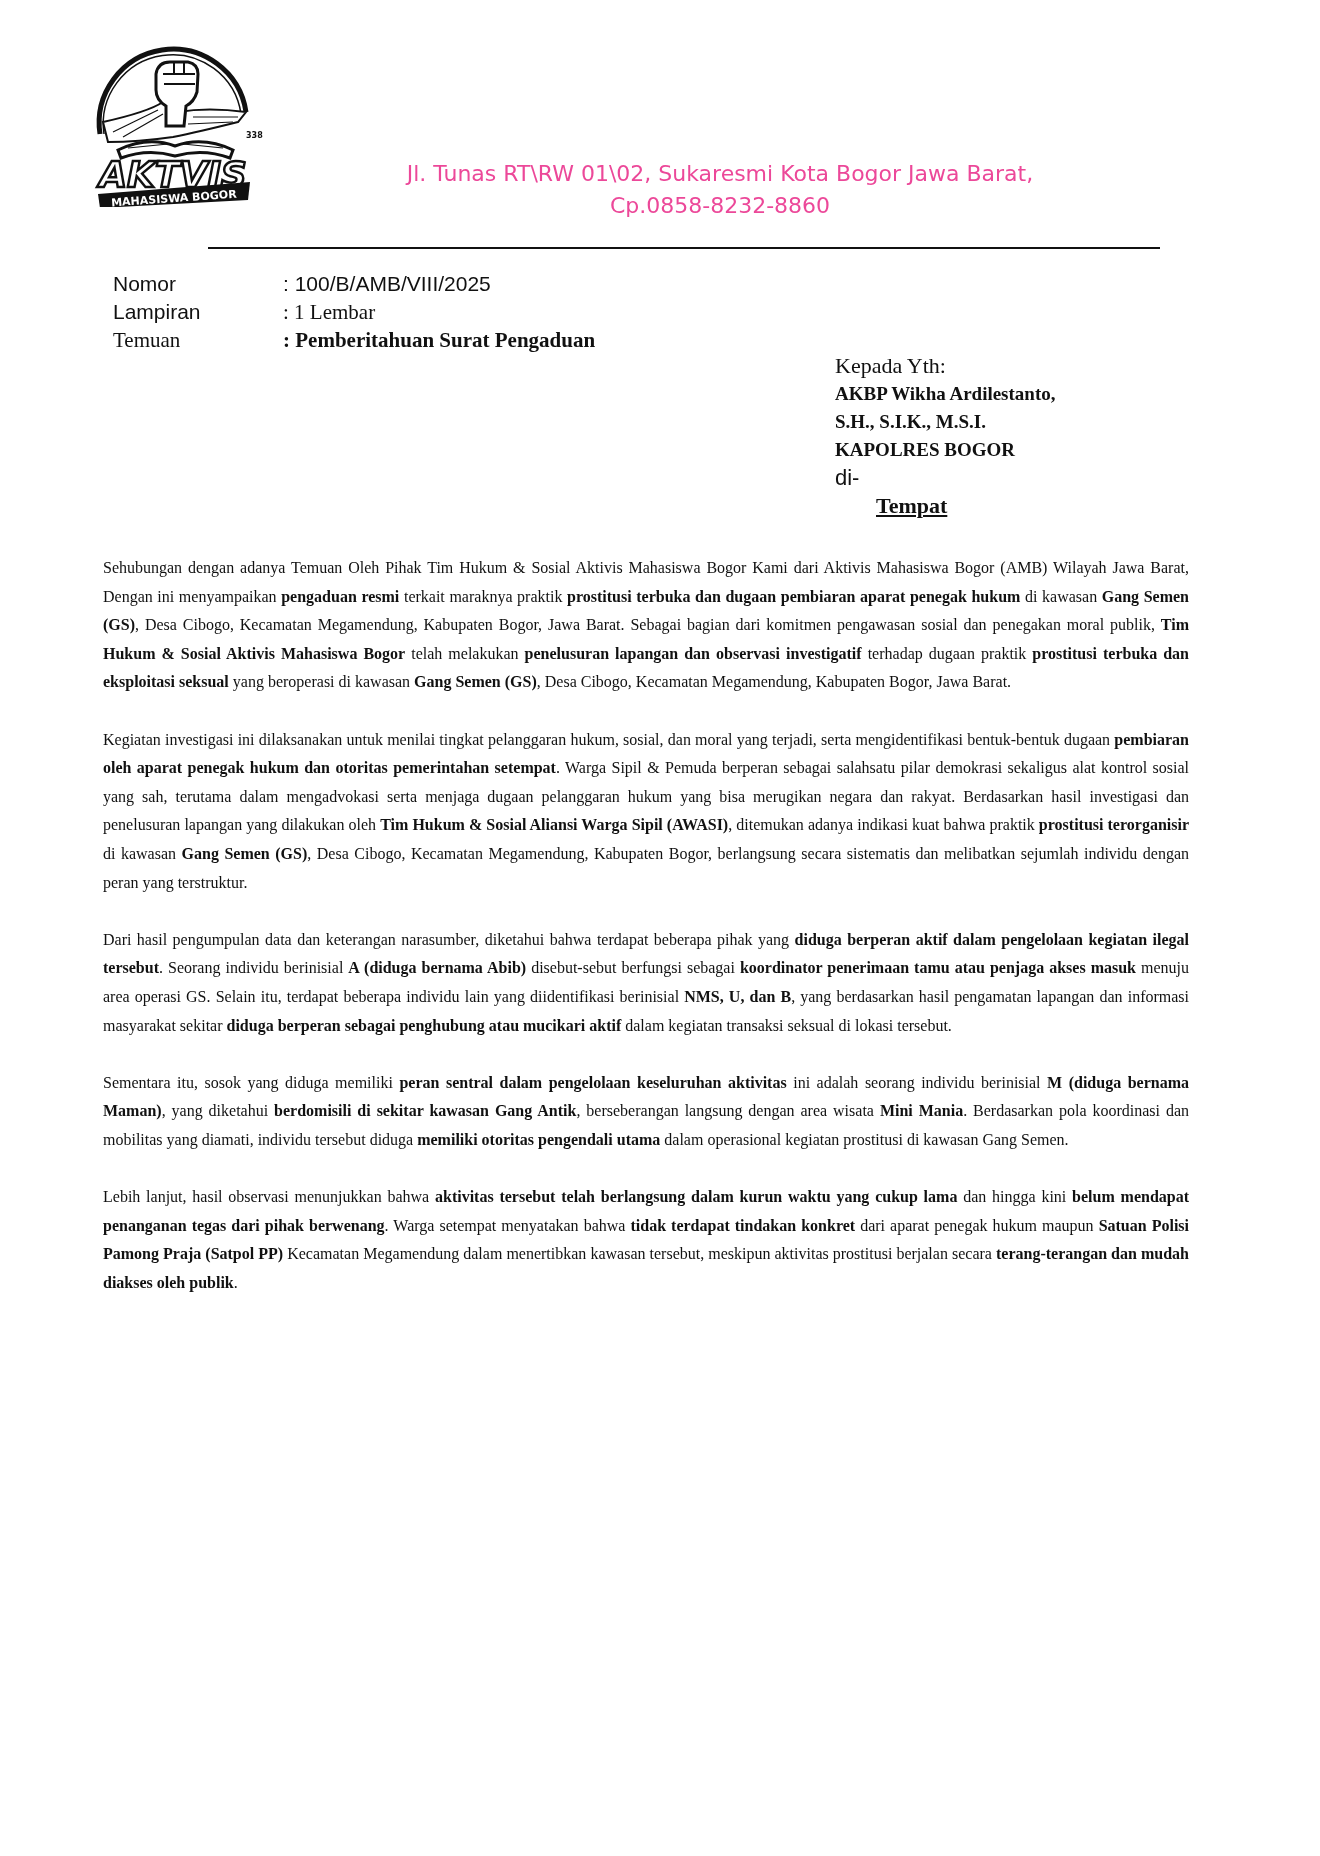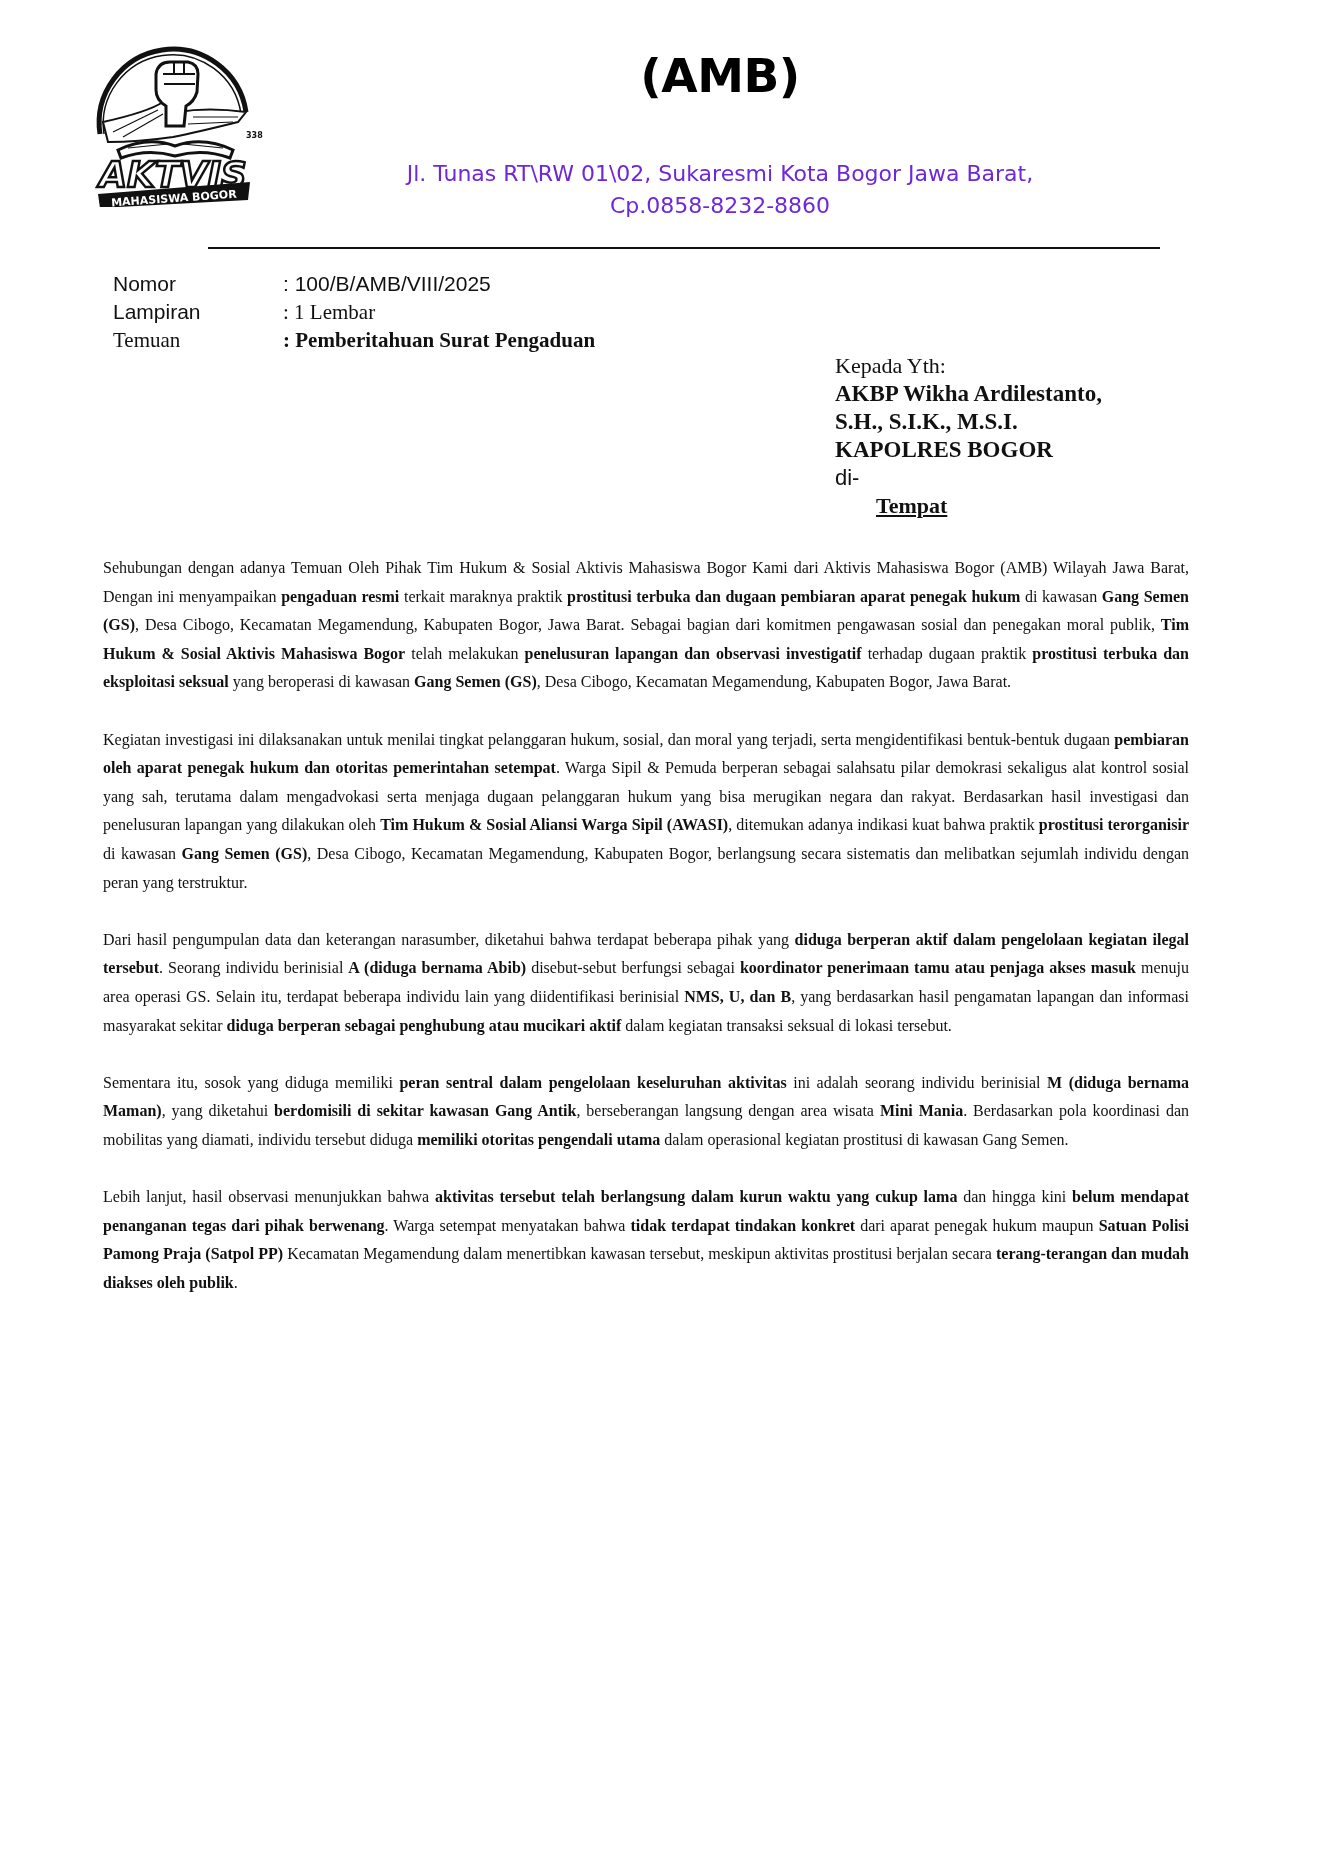--- a/index.html
+++ b/index.html
@@ -4,36 +4,36 @@
 <style>
   html, body { margin: 0; padding: 0; background: #ffffff; }
   body { width: 1320px; height: 1856px; position: relative; overflow: hidden; color: #111; }
   .page { position: absolute; left: 0; top: 0; width: 1320px; height: 1856px; background: #fff; }
 
   
   .logo { position: absolute; left: 78px; top: 42px; width: 190px; height: 165px; }
   .org-title { position: absolute; left: 300px; top: 48px; width: 840px; text-align: center;
     font-family: "DejaVu Sans", sans-serif; font-weight: bold; font-size: 47px; line-height: 56px; letter-spacing: -0.5px; color: #000; }
   .org-address { position: absolute; left: 300px; top: 158px; width: 840px; text-align: center;
-    font-family: "DejaVu Sans", sans-serif; font-size: 22px; line-height: 32px; color: #6d28d9; }
+    font-family: "DejaVu Sans", sans-serif; font-size: 22px; line-height: 32px; color: #ec4899; }
   .kop-line { position: absolute; left: 208px; top: 247px; width: 952px; height: 2px; background: #111; }
 
   
   .meta { position: absolute; left: 113px; top: 270px; font-size: 21px; line-height: 28px; }
   .meta-row { display: flex; }
   .meta-label { width: 170px; font-family: "Liberation Sans", sans-serif; }
   .meta-label.serif { font-family: "Liberation Serif", serif; }
   .meta-val { font-family: "Liberation Serif", serif; }
   .meta-val.sans { font-family: "Liberation Sans", sans-serif; }
   .meta-val.bold { font-weight: bold; }
 
   
   .recipient { position: absolute; left: 835px; top: 352px; font-size: 22px; line-height: 28px; }
   .recipient .r-intro { font-family: Liberation Serif, serif; }
-  .recipient .r-name { font-family: "Liberation Serif", serif; font-weight: bold; font-size: 23px; }
+  .recipient .r-name { font-family: "Liberation Serif", serif; font-weight: bold; font-size: 19px; }
   .recipient .r-di { font-family: Liberation Sans, sans-serif; }
   .recipient .r-place { font-family: "Liberation Serif", serif; font-weight: bold; text-decoration: underline; margin-left: 41px; }
 
   
   .body { position: absolute; left: 103px; top: 554px; width: 1086px;
     font-family: Liberation Serif, serif; font-size: 16px; line-height: 28.6px; color: #111; }
   .para { margin: 0 0 28.6px 0; text-align: justify; }
   .para b { font-weight: bold; }
 </style>
 </head>
@@ -55,21 +55,20 @@
     <path d="M40 108 Q70 94 97 104 Q125 94 155 108 L152 116 Q125 106 97 114 Q70 106 43 116 Z" fill="#fff" stroke="#111" stroke-width="3"></path>
     <path d="M50 106 L90 102 M105 102 L145 106" stroke="#111" stroke-width="1.2"></path>
 
     <text x="95" y="145" text-anchor="middle" font-family="DejaVu Sans, sans-serif" font-weight="bold" font-size="36" fill="#fff" stroke="#111" stroke-width="2.5" font-style="italic">AKTVIS</text>
     <path d="M20 152 L172 140 L170 158 L22 166 Z" fill="#111"></path>
     <text x="96" y="160" text-anchor="middle" font-family="DejaVu Sans, sans-serif" font-weight="bold" font-size="11" fill="#fff" transform="rotate(-4 96 158)">MAHASISWA BOGOR</text>
     <text x="168" y="96" font-family="DejaVu Sans, sans-serif" font-weight="bold" font-size="8" fill="#111">338</text>
   </svg>
 
   <div class="org-title">
-    <div>(AMB)</div>
   </div>
   <div class="org-address">
     <div>Jl. Tunas RT\RW  01\02, Sukaresmi Kota Bogor Jawa Barat,</div>
     <div>Cp.0858-8232-8860</div>
   </div>
   <div class="kop-line"></div>
 
   <div class="meta">
     <div class="meta-row">
       <span class="meta-label">Nomor</span>

